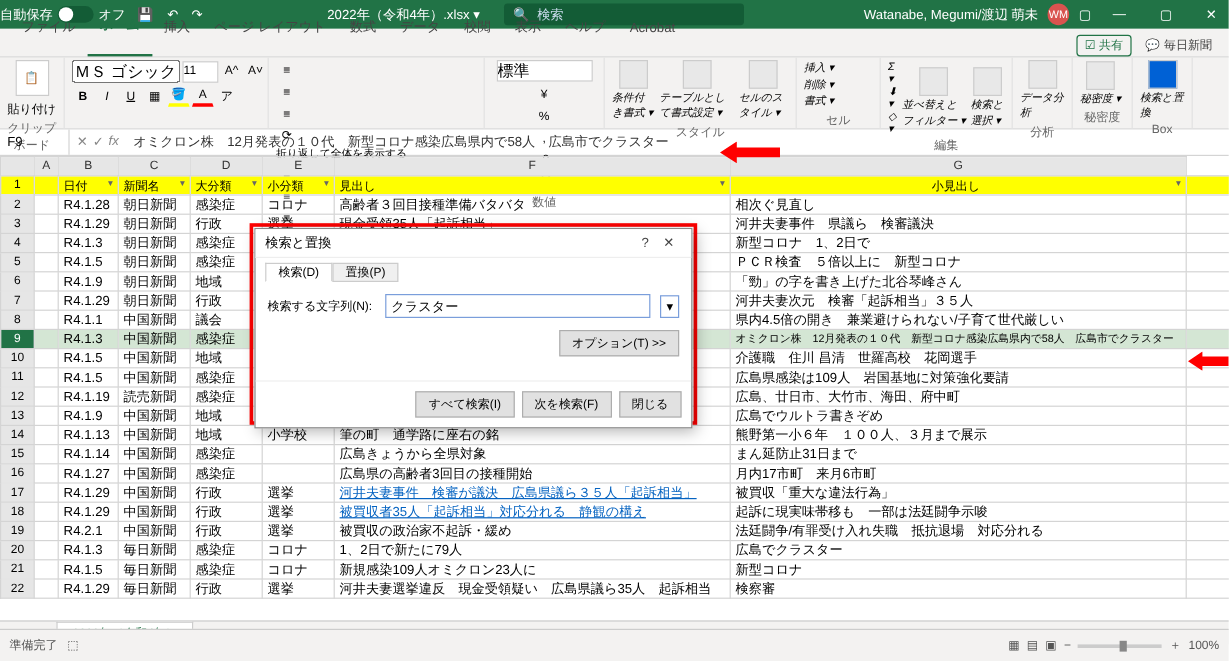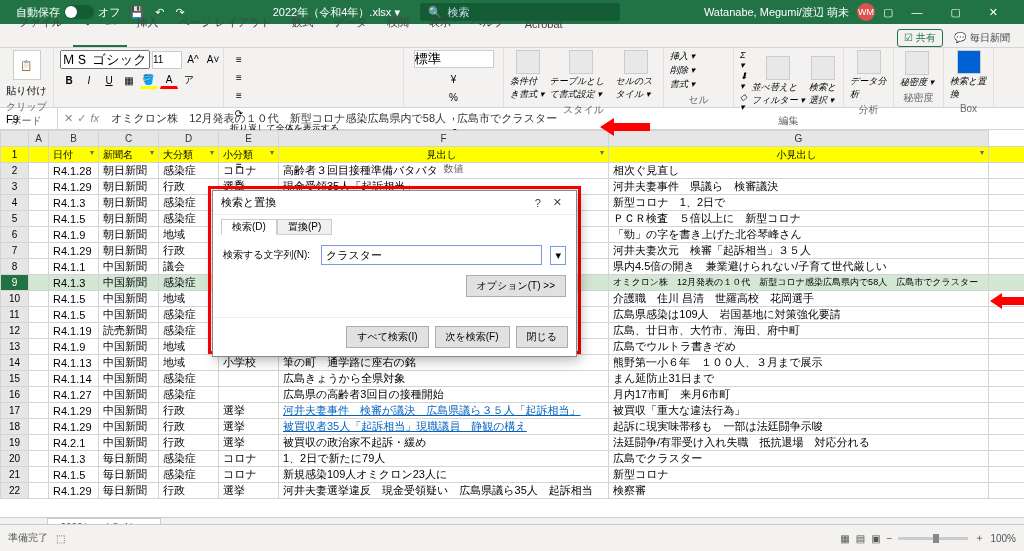--- a/index.html
+++ b/index.html
@@ -1,19 +1,19 @@
 <!DOCTYPE html>
 <html><head>
 <meta charset="utf-8">
 <style>
 * { box-sizing: border-box; margin: 0; padding: 0; }
 body { font-family: "Meiryo UI", "MS Gothic", sans-serif; font-size: 11px; background: #fff; overflow: hidden; width: 1024px; height: 551px; position: relative; }
 
 
-.titlebar { background: #217346; color: #fff; height: 24px; display: flex; align-items: center; padding: 0 16px; font-size: 11px; }
+.titlebar { background: #217346; color: #fff; height: 24px; display: flex; align-items: center; padding: 0 0; font-size: 11px; }
 .titlebar .left { display: flex; align-items: center; gap: 6px; flex: 0 0 auto; }
 .titlebar .auto-save { display: flex; align-items: center; gap: 4px; }
 .titlebar .toggle { width: 30px; height: 14px; background: #135c36; border-radius: 7px; position: relative; }
 .titlebar .toggle::after { content: ""; position: absolute; left: 1px; top: 1px; width: 12px; height: 12px; background: #fff; border-radius: 50%; }
 .titlebar .qat span { padding: 0 4px; cursor: pointer; }
 .titlebar .center { flex: 1; display: flex; justify-content: center; align-items: center; gap: 20px; }
 .titlebar .filename { color: #fff; }
 .titlebar .searchbox { display: flex; align-items: center; background: #135c36; border-radius: 3px; height: 18px; padding: 0 8px; width: 200px; color: #cde; }
 .titlebar .searchbox .mag { margin-right: 6px; }
 .titlebar .right { display: flex; align-items: center; gap: 8px; }
@@ -345,21 +345,21 @@
 </tr>
 </thead>
 <tbody id="grid-body">
         <tr class="hdr-row">
           <td class="rowhdr">1</td>
           <td></td>
           <td>日付<span class="filter">▾</span></td>
           <td>新聞名<span class="filter">▾</span></td>
           <td>大分類<span class="filter">▾</span></td>
           <td>小分類<span class="filter">▾</span></td>
-          <td style="text-align:center;">見出し<span class="filter">▾</span></td>
+          <td style="">見出し<span class="filter">▾</span></td>
           <td style="text-align:center;">小見出し<span class="filter">▾</span></td>
           <td></td>
         </tr>
         <tr>
           <td class="rowhdr">2</td>
           <td></td>
           <td>R4.1.28</td>
           <td>朝日新聞</td>
           <td>感染症</td>
           <td>コロナ</td>
@@ -532,21 +532,21 @@
           <td class="cellG">被買収「重大な違法行為」</td>
           <td></td>
         </tr>
         <tr>
           <td class="rowhdr">18</td>
           <td></td>
           <td>R4.1.29</td>
           <td>中国新聞</td>
           <td>行政</td>
           <td>選挙</td>
-          <td><a href="#">被買収者35人「起訴相当」現職議員　静観の構え</a></td>
+          <td><a href="#">被買収者35人「起訴相当」対応分れる　静観の構え</a></td>
           <td class="cellG">起訴に現実味帯移も　一部は法廷闘争示唆</td>
           <td></td>
         </tr>
         <tr>
           <td class="rowhdr">19</td>
           <td></td>
           <td>R4.2.1</td>
           <td>中国新聞</td>
           <td>行政</td>
           <td>選挙</td>

